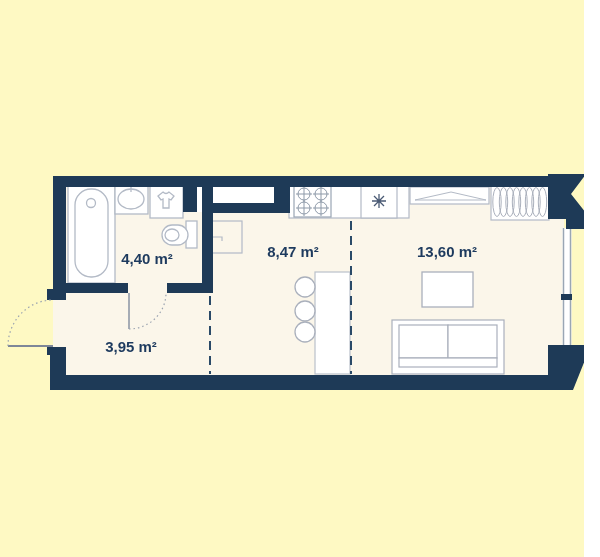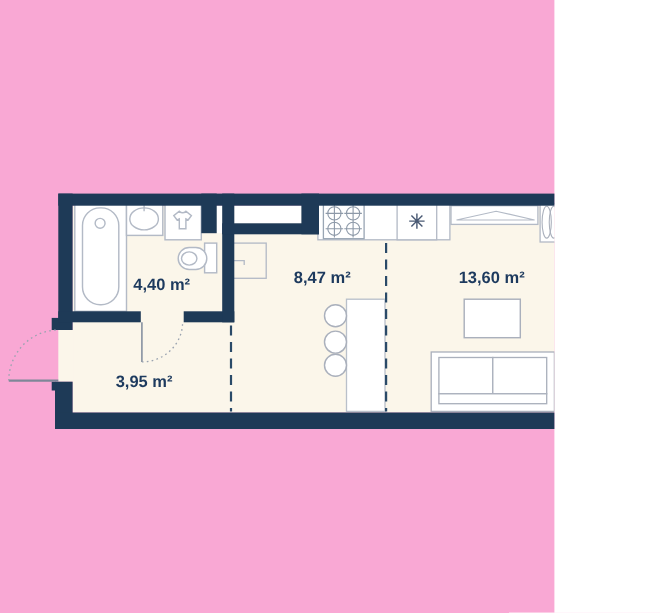--- a/index.html
+++ b/index.html
@@ -1,16 +1,16 @@
 <!DOCTYPE html>
 <html><head>
 <meta charset="utf-8">
 <style>
   html,body{margin:0;padding:0;background:#ffffff;}
-  .stage{position:relative;width:504px;height:557px;background:#f9a8d4;overflow:hidden;
+  .stage{position:relative;width:584px;height:557px;background:#fef9c3;overflow:hidden;
          font-family:"Liberation Sans", sans-serif;text-align:center;}
   svg{display:block;}
   .area-label{font-family:"Liberation Sans", sans-serif;font-weight:700;font-size:15px;}
 </style>
 </head>
 <body>
 
 <div class="stage">
 <svg width="600" height="557" viewBox="0 0 600 557">
 

